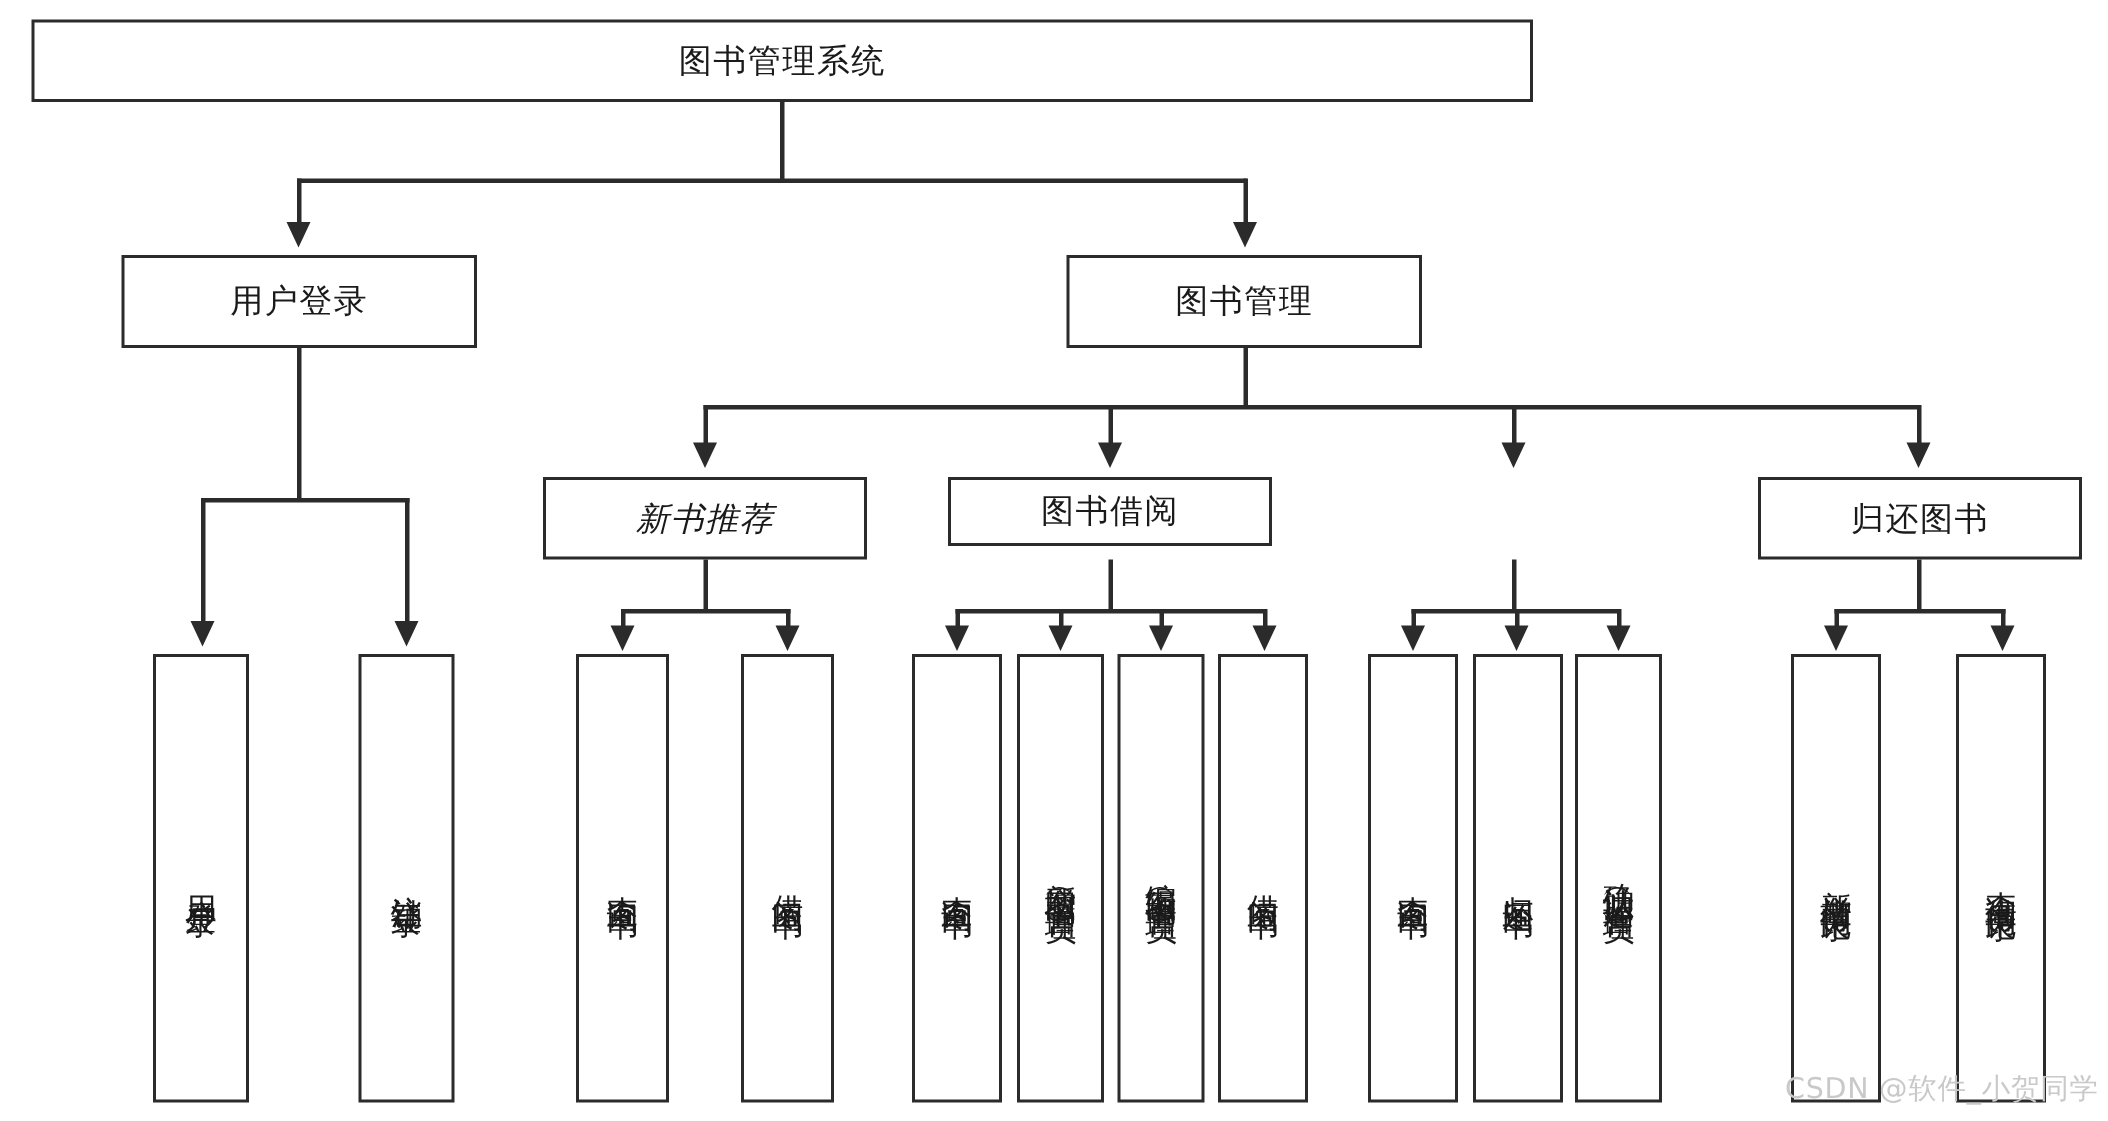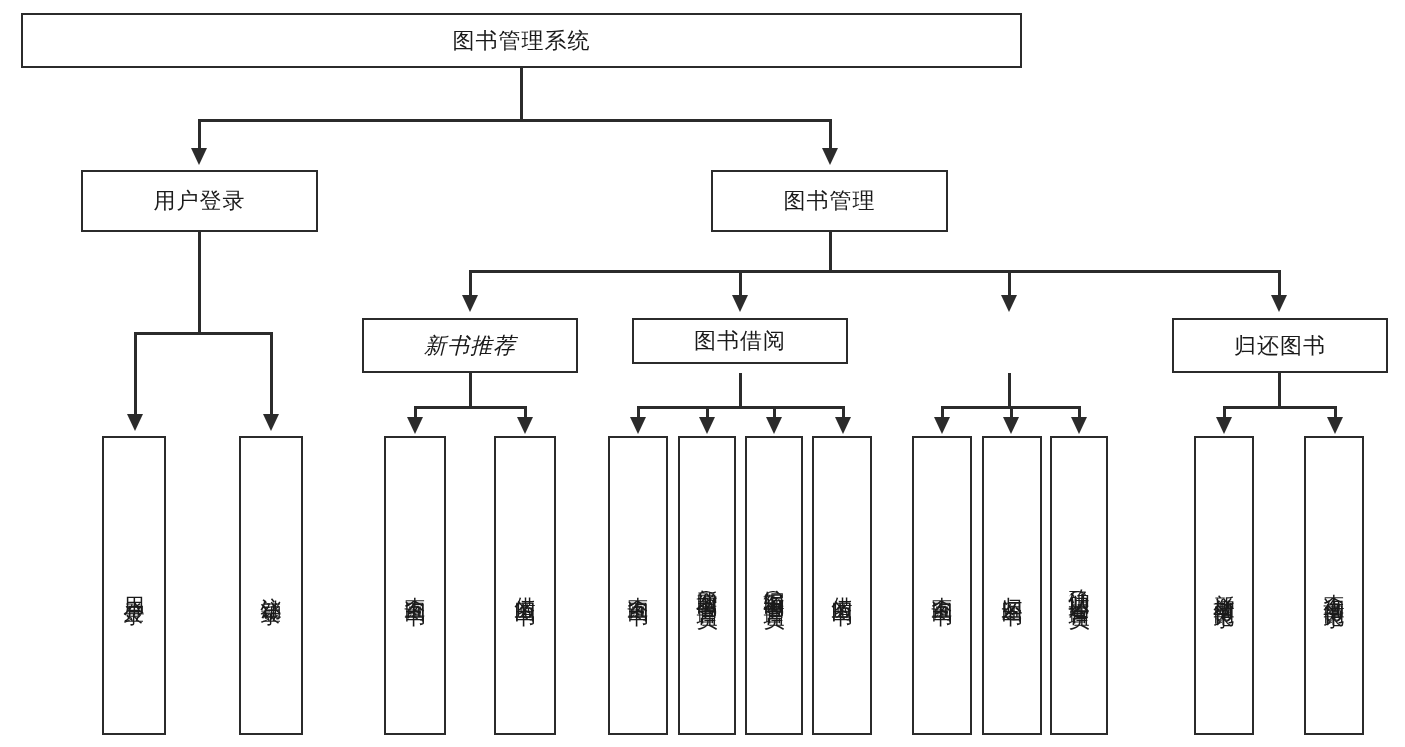--- a/index.html
+++ b/index.html
@@ -191,14 +191,15 @@
   <div class="line vline" style="left:1334px; top:406px; width:2.5px; height:14px;"></div>
   <div class="arrow" style="left:1327px; top:417px;"></div>
 
   <div class="node v" style="left:1194px; top:436px; width:60px; height:299px;">
     <span class="vtext">新增借阅记录</span>
   </div>
   <div class="node v" style="left:1304px; top:436px; width:60px; height:299px;">
     <span class="vtext">查询借阅记录</span>
   </div>
 
+  <div class="watermark" style="left:1190px; top:713px;">CSDN @软件_小贺同学</div>
 
 </div>
 
 </body></html>

